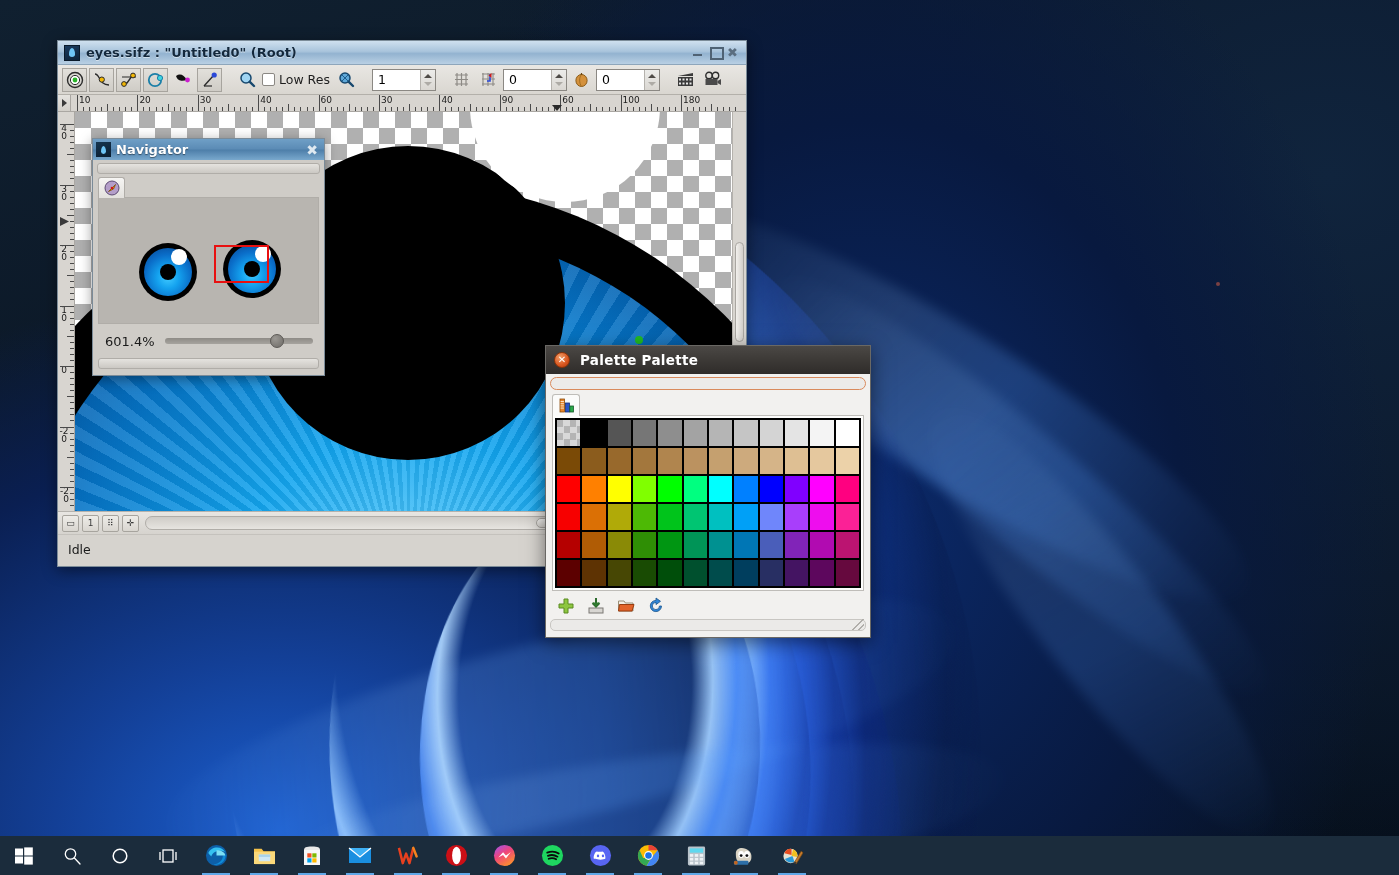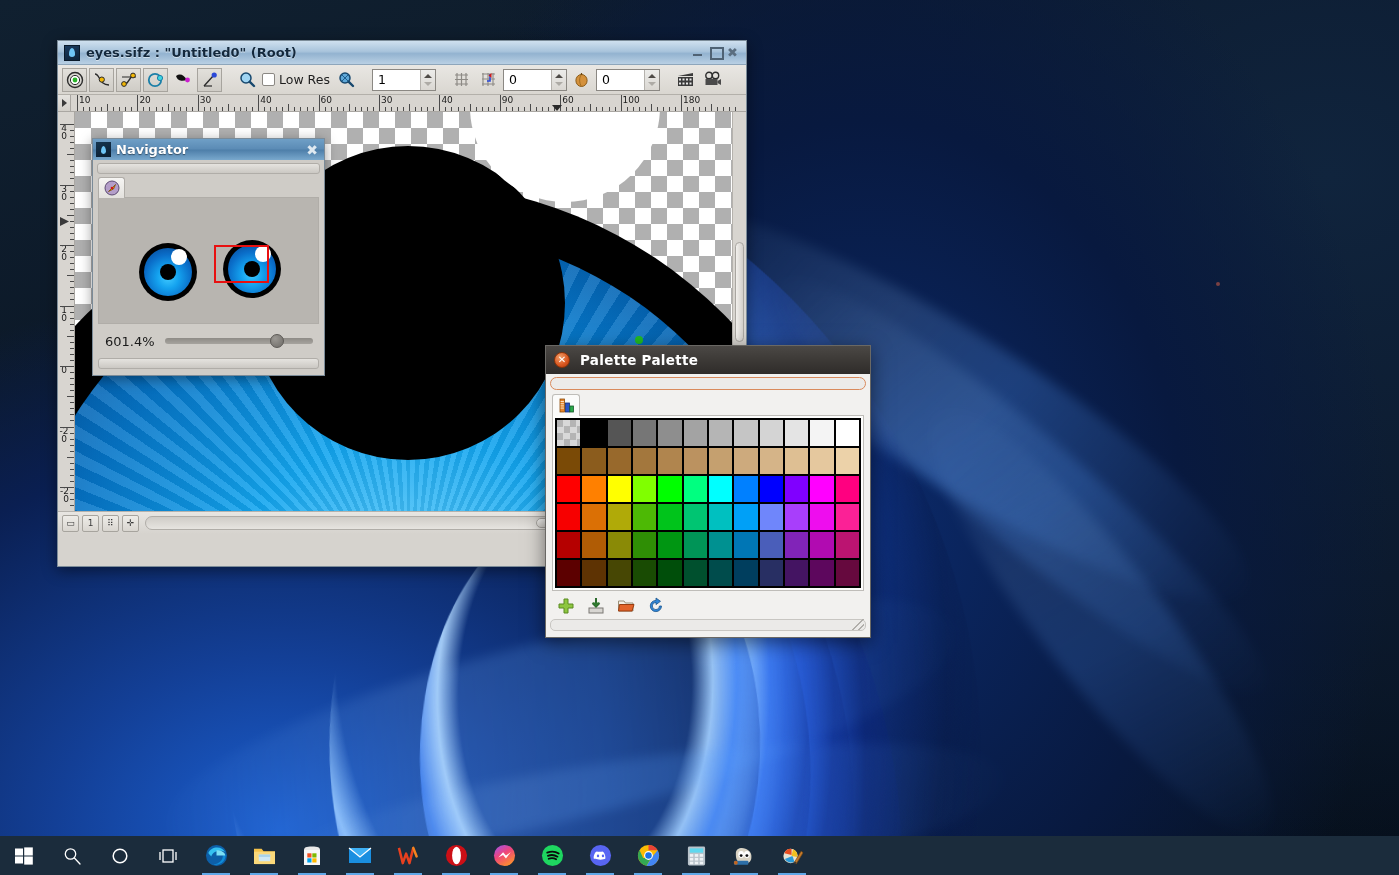--- a/index.html
+++ b/index.html
@@ -809,20 +809,23 @@
   <div class="sf-bottombar">
     <div class="sbtn">▭</div>
     <div class="sbtn">1</div>
     <div class="sbtn">⠿</div>
     <div class="sbtn">✛</div>
     <div class="hscroll">
       <div class="hscroll-thumb"></div>
     </div>
   </div>
 
+  <div class="sf-status">
+    <span>Idle</span>
+  </div>
 </div>
 
 <div id="navigator">
   <div class="nv-titlebar">
     <div class="nv-icon">
         <i></i>
       </div>
     <div class="nv-title">Navigator</div>
     <div class="nv-close">✖</div>
   </div>

